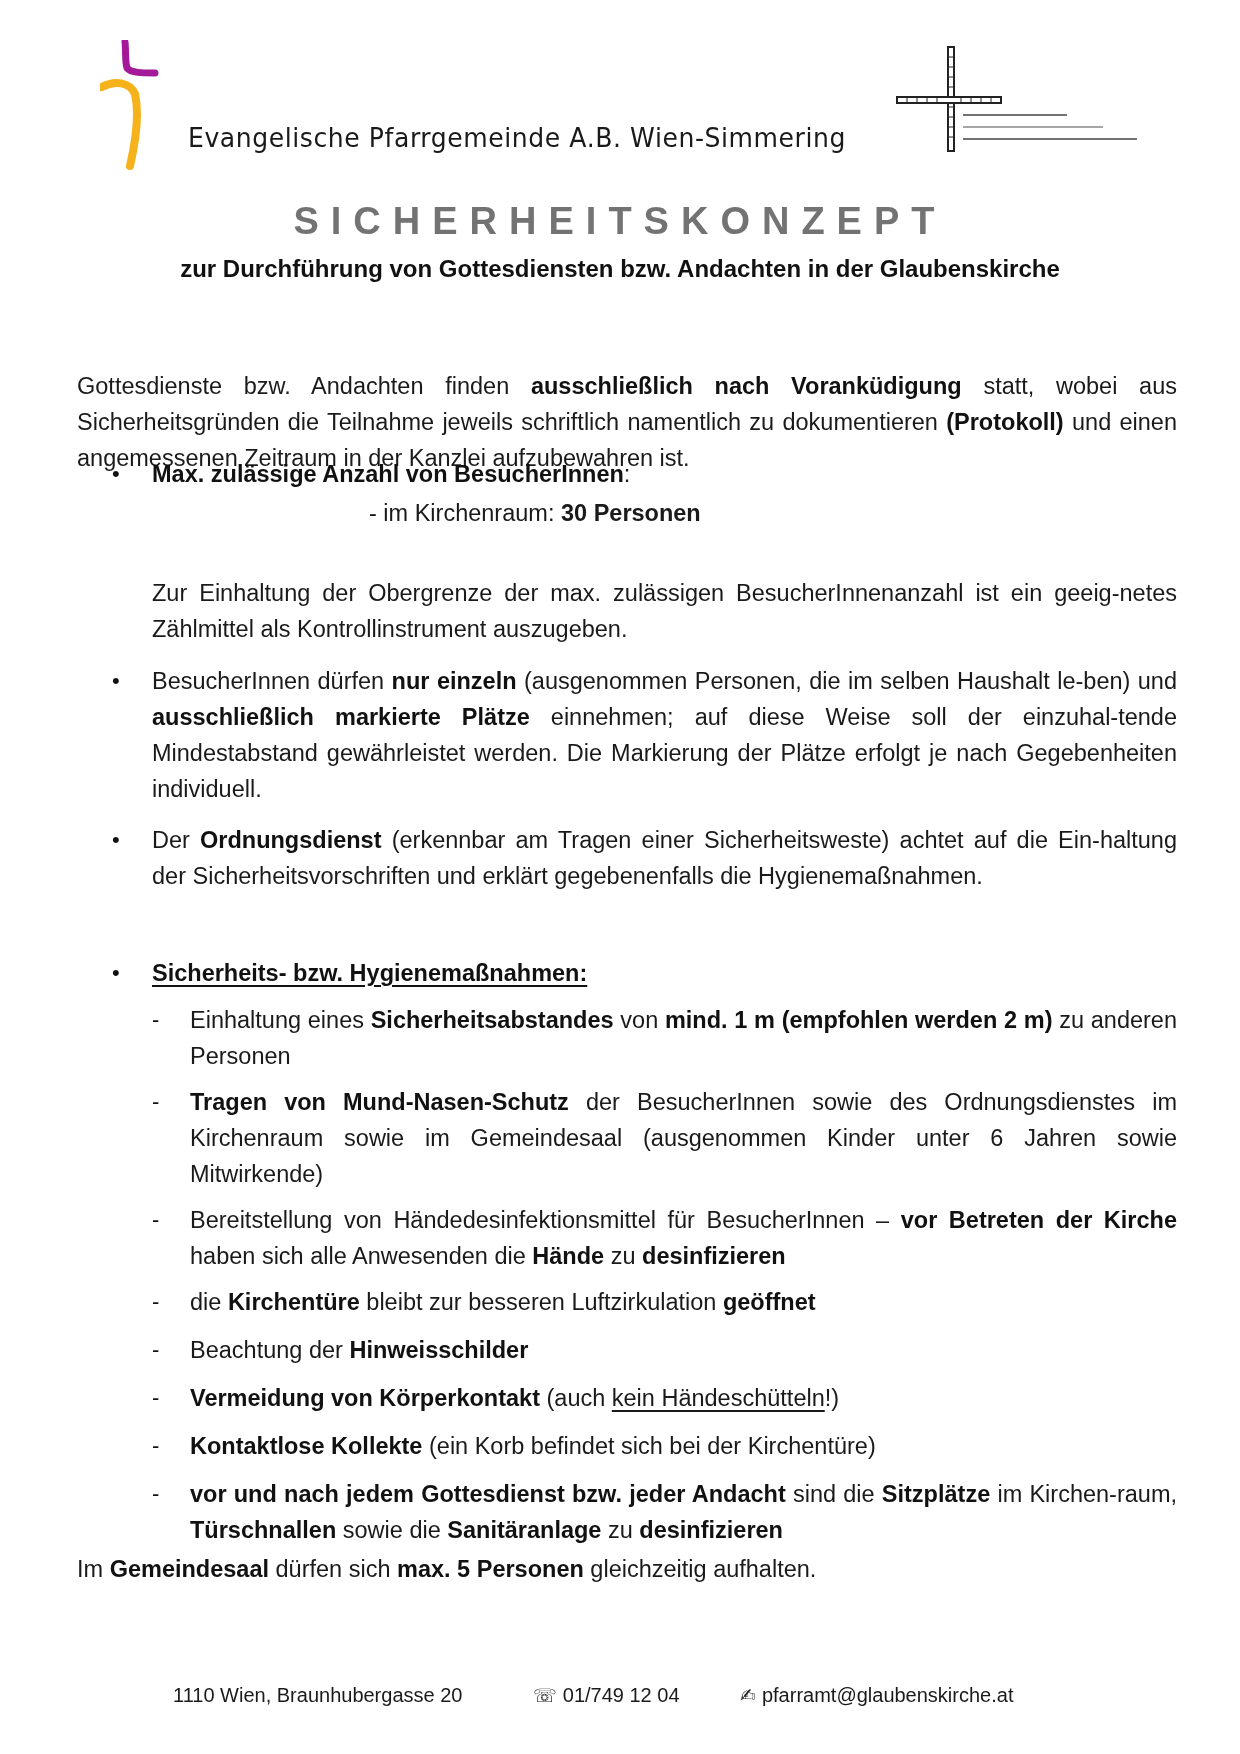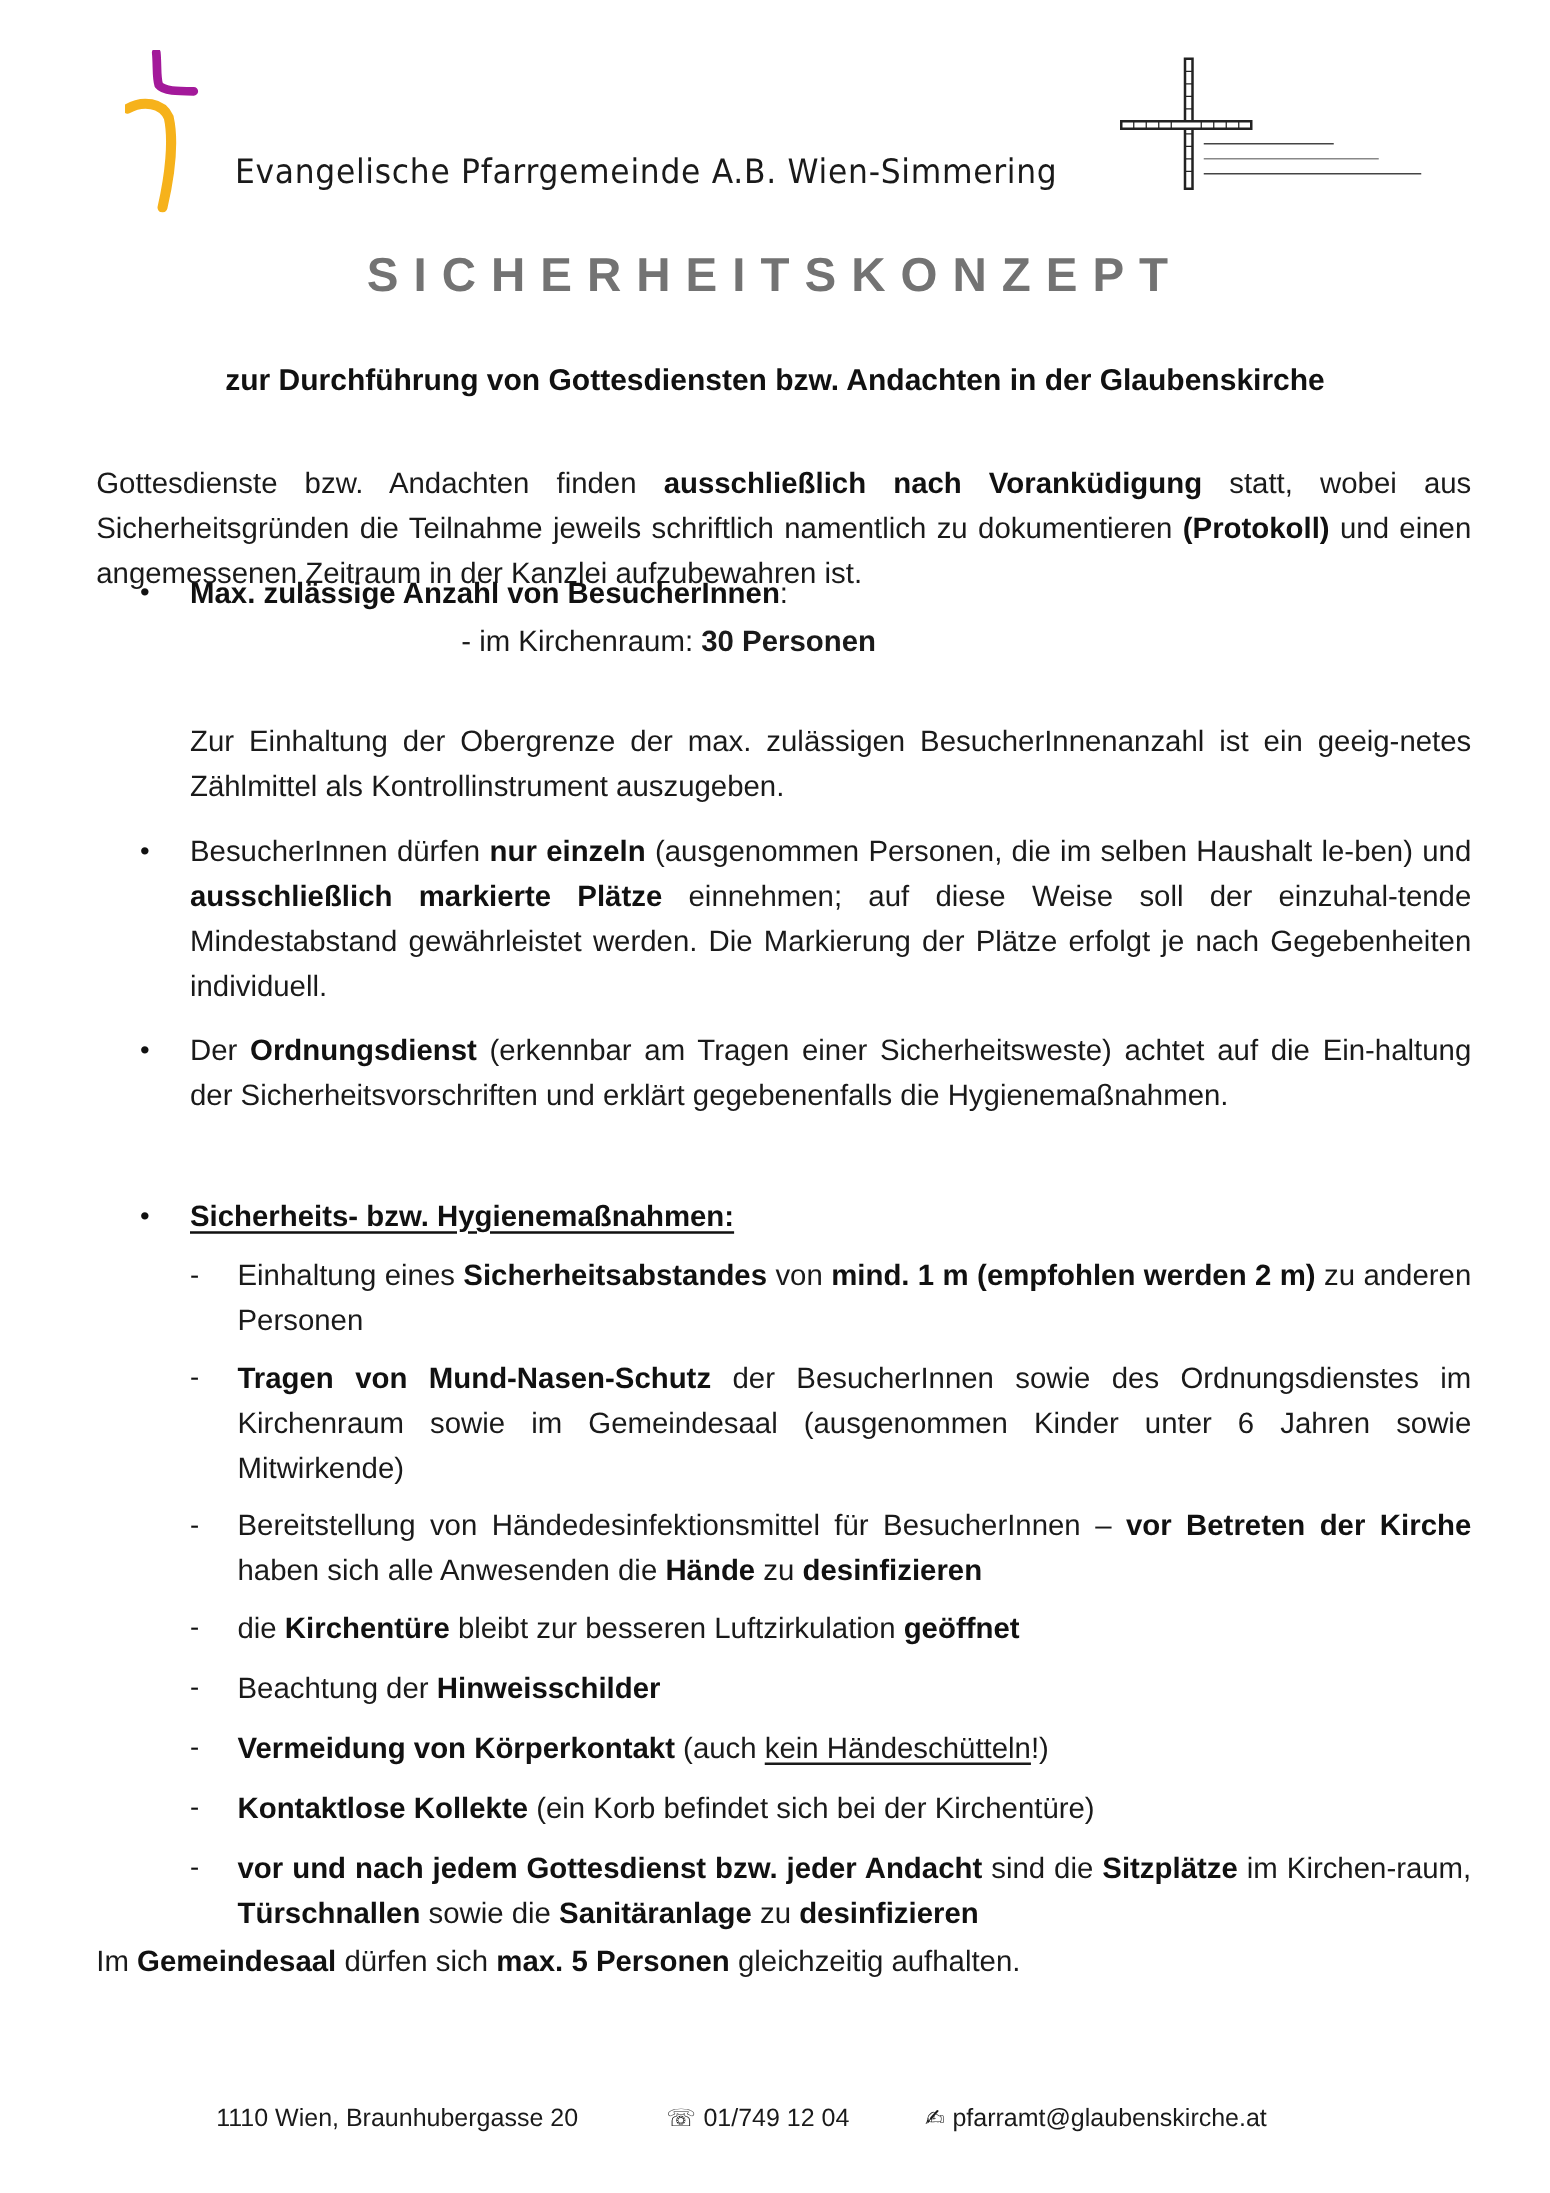--- a/index.html
+++ b/index.html
@@ -19,21 +19,21 @@
   }
   .logo-right { left: 895px; top: 45px; width: 255px; height: 110px; }
 
   
   .title {
     left: 0; width: 1240px; top: 200px; text-align: center;
     font-size: 38px; font-weight: bold; letter-spacing: 12px; color: #737373;
   }
   .subtitle {
     left: 0; width: 1240px; top: 255px; text-align: center;
-    font-size: 24px; font-weight: bold; color: #111; white-space: nowrap; margin-top: 36px;
+    font-size: 24px; font-weight: bold; color: #111; white-space: nowrap;
   }
 
   
   .para {
     font-size: 23.5px; line-height: 36px; color: #1a1a1a;
     text-align: justify;
   }
   .para b { font-weight: bold; color: #111; }
   .intro { left: 77px; top: 336px; width: 1100px; margin-top: 32px; }
 

